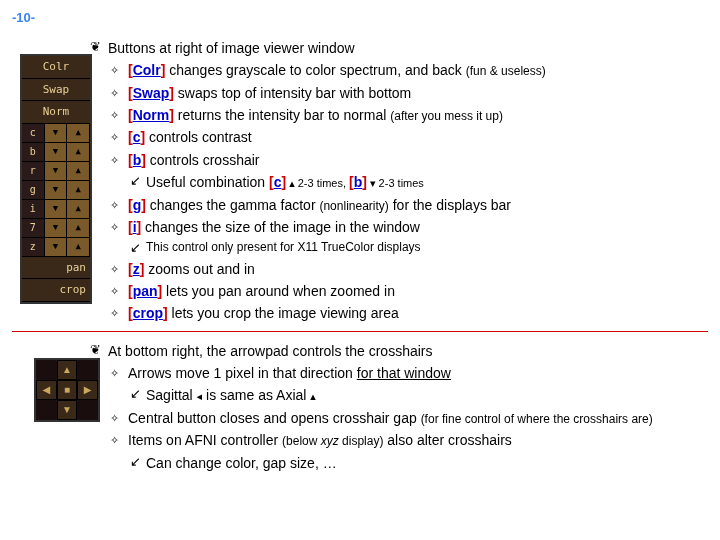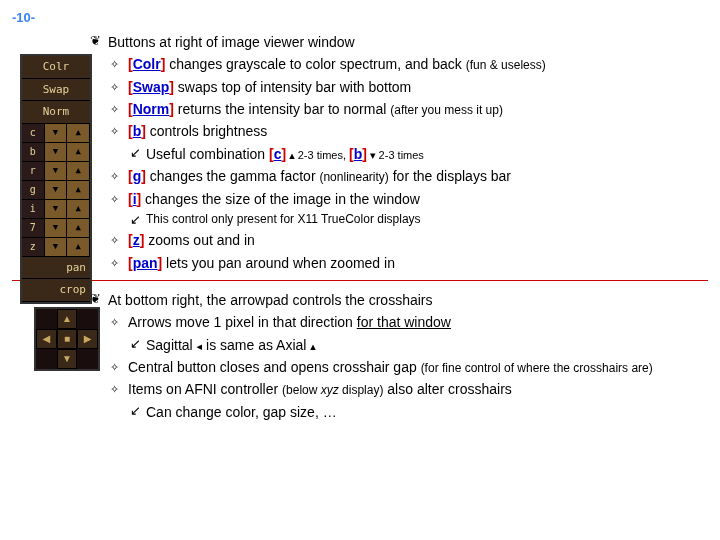--- a/index.html
+++ b/index.html
@@ -1,18 +1,18 @@
 <!DOCTYPE html>
 <html><head>
 <meta charset="utf-8">
 <style>
 body{margin:0;padding:8px 12px;font-family:Arial,sans-serif;font-size:14px;line-height:1.6;color:#000;background:#fff}
 .page-num{color:#3b82f6;font-weight:bold;font-size:13px}
 .content{margin-left:78px}
-.main-bullet{position:relative;padding-left:18px;margin-top:2px}
+.main-bullet{position:relative;padding-left:18px;margin-top:8px}
 .main-bullet::before{content:"❦";position:absolute;left:0;font-size:13px}
 .sub-bullet{position:relative;padding-left:38px;margin-left:0}
 .sub-bullet::before{content:"✧";position:absolute;left:20px;font-size:11px;top:3px}
 .sub-sub{position:relative;padding-left:56px}
 .sub-sub::before{content:"↙";position:absolute;left:40px;font-size:13px}
 .btn-label{color:#0000cc;text-decoration:underline;font-weight:bold}
 .bracket{color:#cc0000;font-weight:bold}
 .small-note{font-size:12px}
 .toolbar-img{position:absolute;left:20px;top:54px;width:68px;background:#1a0d0d;border:2px solid #333;font-family:monospace;font-size:11px}
 .tb-row{display:flex;background:#2a1a1a;border-bottom:1px solid #000}
@@ -74,29 +74,31 @@
   <div class="tb-wide" style="text-align:right;padding-right:4px">pan</div>
   <div class="tb-wide" style="text-align:right;padding-right:4px">crop</div>
 </div>
 
 <div class="content">
   <div class="main-bullet">Buttons at right of image viewer window</div>
 
   <div class="sub-bullet"><span class="bracket">[</span><span class="btn-label">Colr</span><span class="bracket">]</span><span> changes grayscale to color spectrum, and back </span><span class="small-note">(fun &amp; useless)</span></div>
   <div class="sub-bullet"><span class="bracket">[</span><span class="btn-label">Swap</span><span class="bracket">]</span><span> swaps top of intensity bar with bottom</span></div>
   <div class="sub-bullet"><span class="bracket">[</span><span class="btn-label">Norm</span><span class="bracket">]</span><span> returns the intensity bar to normal </span><span class="small-note">(after you mess it up)</span></div>
-  <div class="sub-bullet"><span class="bracket">[</span><span class="btn-label">b</span><span class="bracket">]</span><span> controls brightness</span></div>
+  <div class="sub-bullet"><span class="bracket">[</span><span class="btn-label">c</span><span class="bracket">]</span><span> controls contrast</span></div>
+  <div class="sub-bullet"><span class="bracket">[</span><span class="btn-label">b</span><span class="bracket">]</span><span> controls crosshair</span></div>
   <div class="sub-sub"><span>Useful combination  </span><span class="bracket">[</span><span class="btn-label">c</span><span class="bracket">]</span><span class="inline-arrow"> ▴ 2-3 times,  </span><span class="bracket">[</span><span class="btn-label">b</span><span class="bracket">]</span><span class="inline-arrow"> ▾ 2-3 times</span></div>
 
   <div class="sub-bullet"><span class="bracket">[</span><span class="btn-label">g</span><span class="bracket">]</span><span> changes the gamma factor </span><span class="small-note">(nonlinearity)</span><span> for the displays bar</span></div>
   <div class="sub-bullet"><span class="bracket">[</span><span class="btn-label">i</span><span class="bracket">]</span><span> changes the size of the image in the window</span></div>
   <div class="sub-sub small-note">This control only present for X11 TrueColor displays</div>
 
   <div class="sub-bullet"><span class="bracket">[</span><span class="btn-label">z</span><span class="bracket">]</span><span> zooms out and in</span></div>
   <div class="sub-bullet"><span class="bracket">[</span><span class="btn-label">pan</span><span class="bracket">]</span><span> lets you pan around when zoomed in</span></div>
+  <div class="sub-bullet"><span class="bracket">[</span><span class="btn-label">crop</span><span class="bracket">]</span><span> lets you crop the image viewing area</span></div>
 </div>
 
 <hr class="hr-red">
 
 <div style="position:relative">
 <div class="arrowpad" style="top:18px">
   <div class="ap-empty"></div>
       <div class="ap-btn">▲</div>
       <div class="ap-empty"></div>
   <div class="ap-btn">◀</div>

